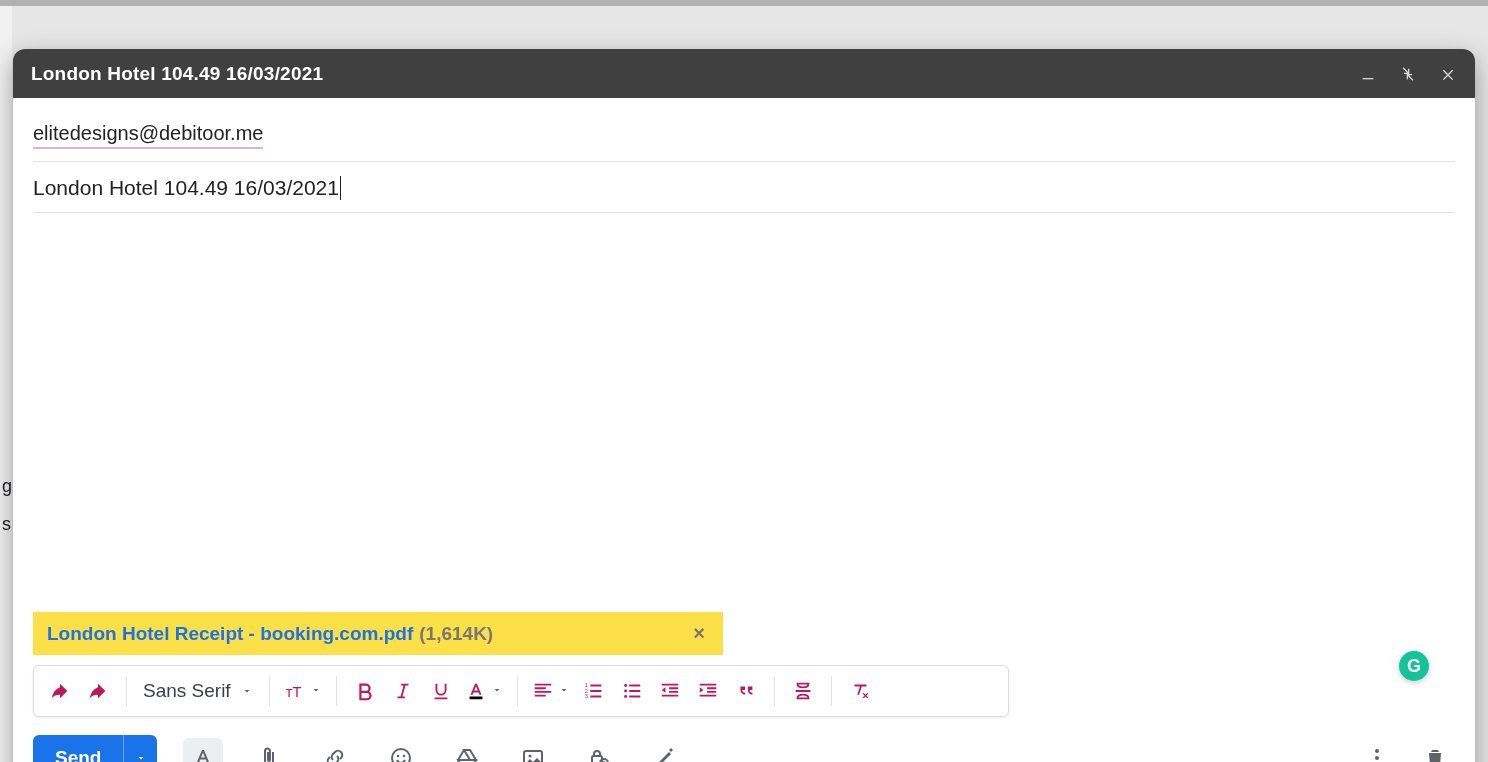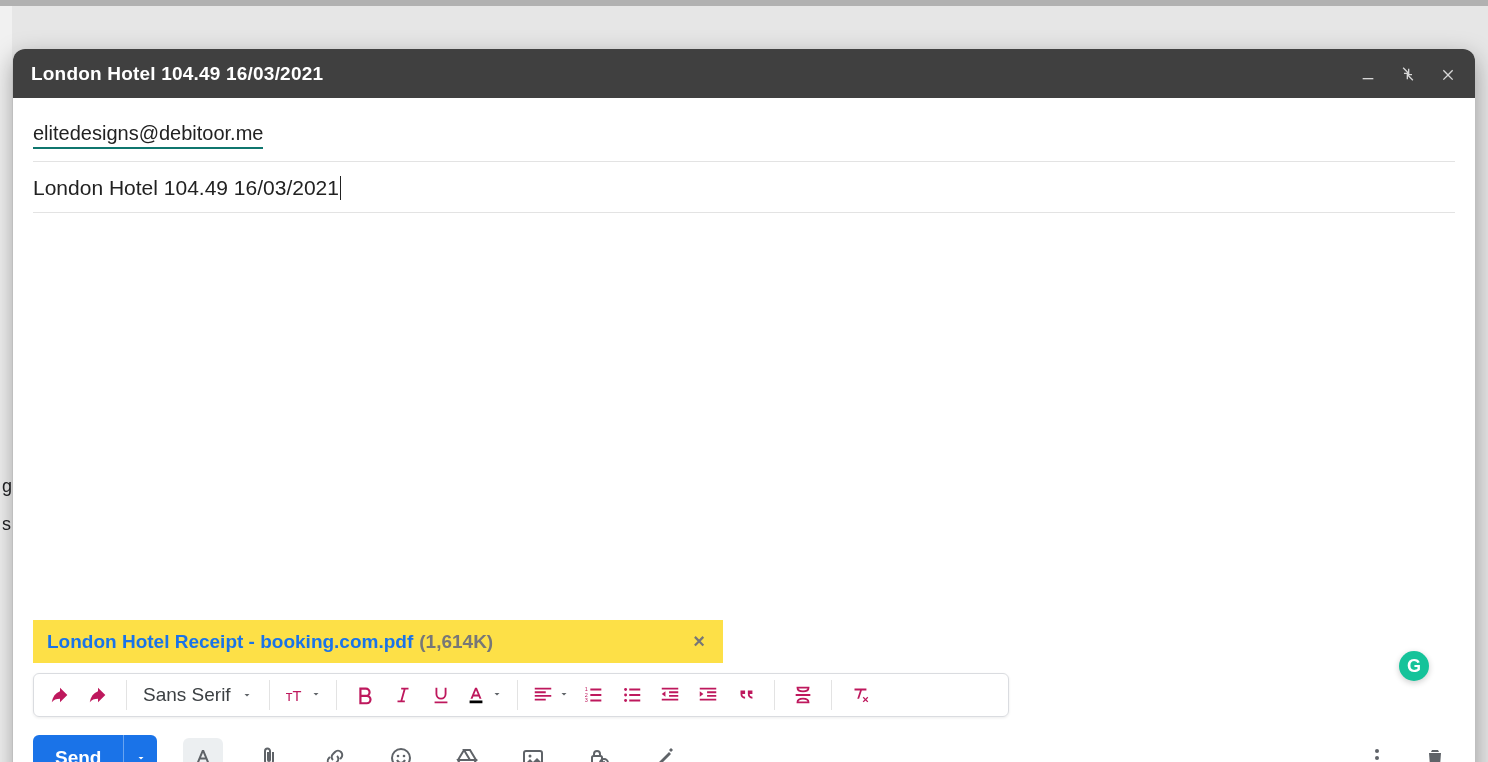--- a/index.html
+++ b/index.html
@@ -28,21 +28,21 @@
     padding: 0 18px;
   }
   .titlebar .title { font-size: 19px; font-weight: 700; letter-spacing: .2px; }
   .titlebar .win-controls { display: flex; gap: 22px; align-items: center; }
   .titlebar .win-controls .ctrl { width: 18px; height: 18px; display: flex; align-items: center; justify-content: center; cursor: pointer; color: #d7d7d7; }
   .titlebar .win-controls .ctrl svg { width: 16px; height: 16px; fill: currentColor; }
 
   
   .fields { padding: 14px 20px 0 20px; }
   .row { border-bottom: 1px solid #e3e3e3; padding: 10px 0 12px 0; display: flex; align-items: center; }
-  .to-chip { font-size: 20px; color: #222; border-bottom: 2px solid #0f766e; padding-bottom: 2px; }
+  .to-chip { font-size: 20px; color: #222; border-bottom: 2px solid #c4b5fd; padding-bottom: 2px; }
   .caret { display:inline-block; width:1px; height:24px; background:#222; vertical-align:middle; margin-left:1px; }
 
   .body-area { flex: 1 1 auto; padding: 12px 20px; }
 
   
   .attachment-zone { padding: 0 20px 4px 20px; }
   .attachment {
     display: inline-flex; align-items: center; gap: 8px;
     background: #fde047; padding: 10px 14px; font-size: 19px;
     width: 690px; justify-content: space-between;
@@ -50,21 +50,21 @@
   .attachment .left { display: flex; align-items: baseline; gap: 6px; }
   .attachment .name { color: #1a73e8; font-weight: 700; }
   .attachment .size { color: #777; font-weight: 700; }
   .attachment .remove { color: #777; cursor: pointer; font-size: 20px; padding: 0 4px; font-weight: 700;}
 
   
   .fmt-toolbar {
     margin: 6px 20px 0 20px;
     border: 1px solid #dadce0; border-radius: 6px;
     box-shadow: 0 1px 3px rgba(0,0,0,.08);
-    height: 44px; display: flex; align-items: center; padding: 0 8px;
+    height: 52px; display: flex; align-items: center; padding: 0 8px;
     gap: 2px;
     width: 976px;
   }
   .fmt-toolbar .sep { width: 1px; height: 30px; background: #e3e3e3; margin: 0 8px; }
   .fmt-btn {
     min-width: 36px; height: 36px; display: flex; align-items: center; justify-content: center;
     color: #be185d; cursor: pointer; border-radius: 4px; padding: 0 4px;
   }
   .fmt-btn svg { width: 22px; height: 22px; fill: currentColor; }
   .fmt-btn .dd { margin-left: 4px; }

